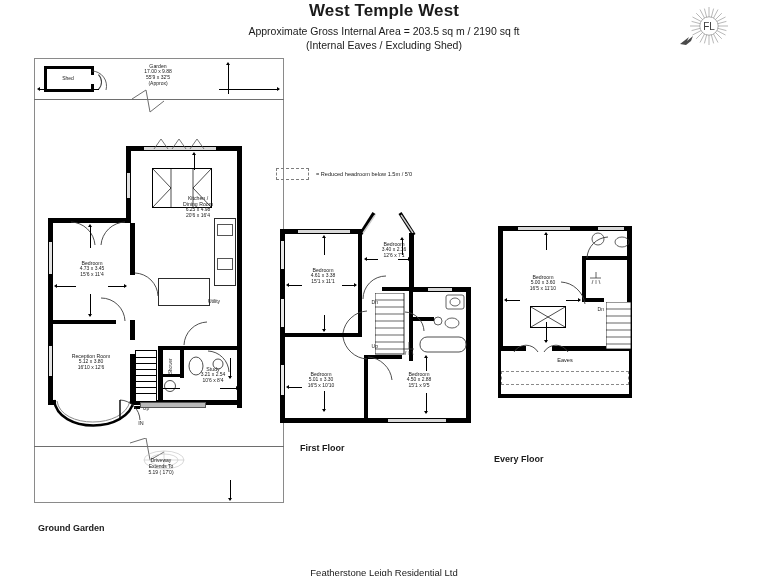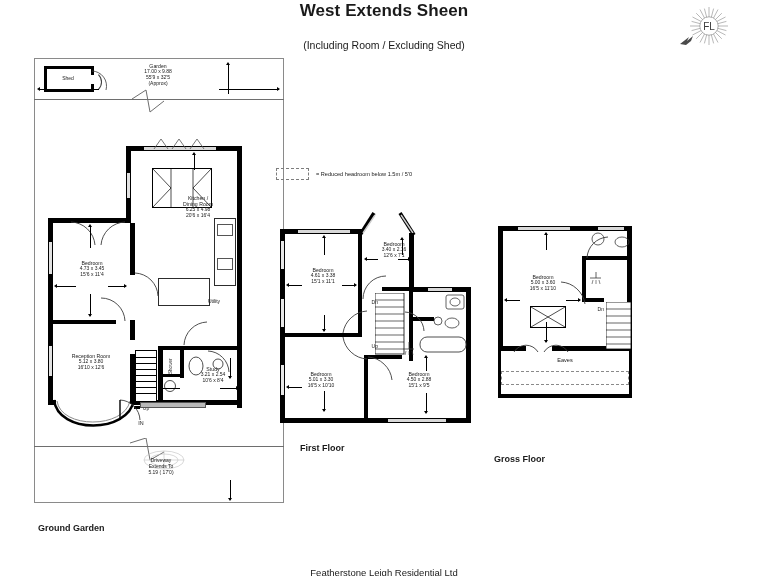--- a/index.html
+++ b/index.html
@@ -70,22 +70,23 @@
   .tread{position:absolute;background:#000;}
 
   
   .logo-wrap{position:absolute;}
 </style>
 </head>
 <body>
 
 <div class="root">
 
-  <div class="title">West Extends Sheen</div>
-  <div class="sub2">(Including Room / Excluding Shed)</div>
+  <div class="title">West Temple West</div>
+  <div class="sub1">Approximate Gross Internal Area = 203.5 sq m / 2190 sq ft</div>
+  <div class="sub2">(Internal Eaves / Excluding Shed)</div>
 
   <div class="logo-wrap" style="left:676px;top:4px;width:74px;height:50px;">
     <svg width="74" height="50" viewBox="0 0 74 50">
       <g stroke="#9a9a9a" stroke-width="0.7" fill="none">
         <g transform="translate(33,22)">
           <g id="rays">
             <line x1="0" y1="-9" x2="0" y2="-19"></line>
             <line x1="4.5" y1="-8" x2="9" y2="-16.5"></line>
             <line x1="7.8" y1="-4.5" x2="16.5" y2="-9"></line>
             <line x1="9" y1="0" x2="19" y2="0"></line>
@@ -552,18 +553,18 @@
 
     <div class="dimv" style="left:52px;top:12px;height:16px;"></div>
     <div class="arrow-up" style="left:50px;top:10px;"></div>
     <div class="dimv" style="left:52px;top:100px;height:20px;"></div>
     <div class="arrow-dn" style="left:50px;top:118px;"></div>
     <div class="dimh" style="left:12px;top:78px;width:14px;"></div>
     <div class="arrow-l" style="left:10px;top:76px;"></div>
     <div class="dimh" style="left:72px;top:78px;width:14px;"></div>
     <div class="arrow-r" style="left:84px;top:76px;"></div>
 
-    <div class="floorcap" style="left:0px;top:232px;">Gross Floor</div>
+    <div class="floorcap" style="left:0px;top:232px;">Every Floor</div>
   </div>
 
   <div class="footer" style="top:534px;margin-top:33px;">Featherstone Leigh Residential Ltd</div>
 
 </div>
 
 </body></html>

